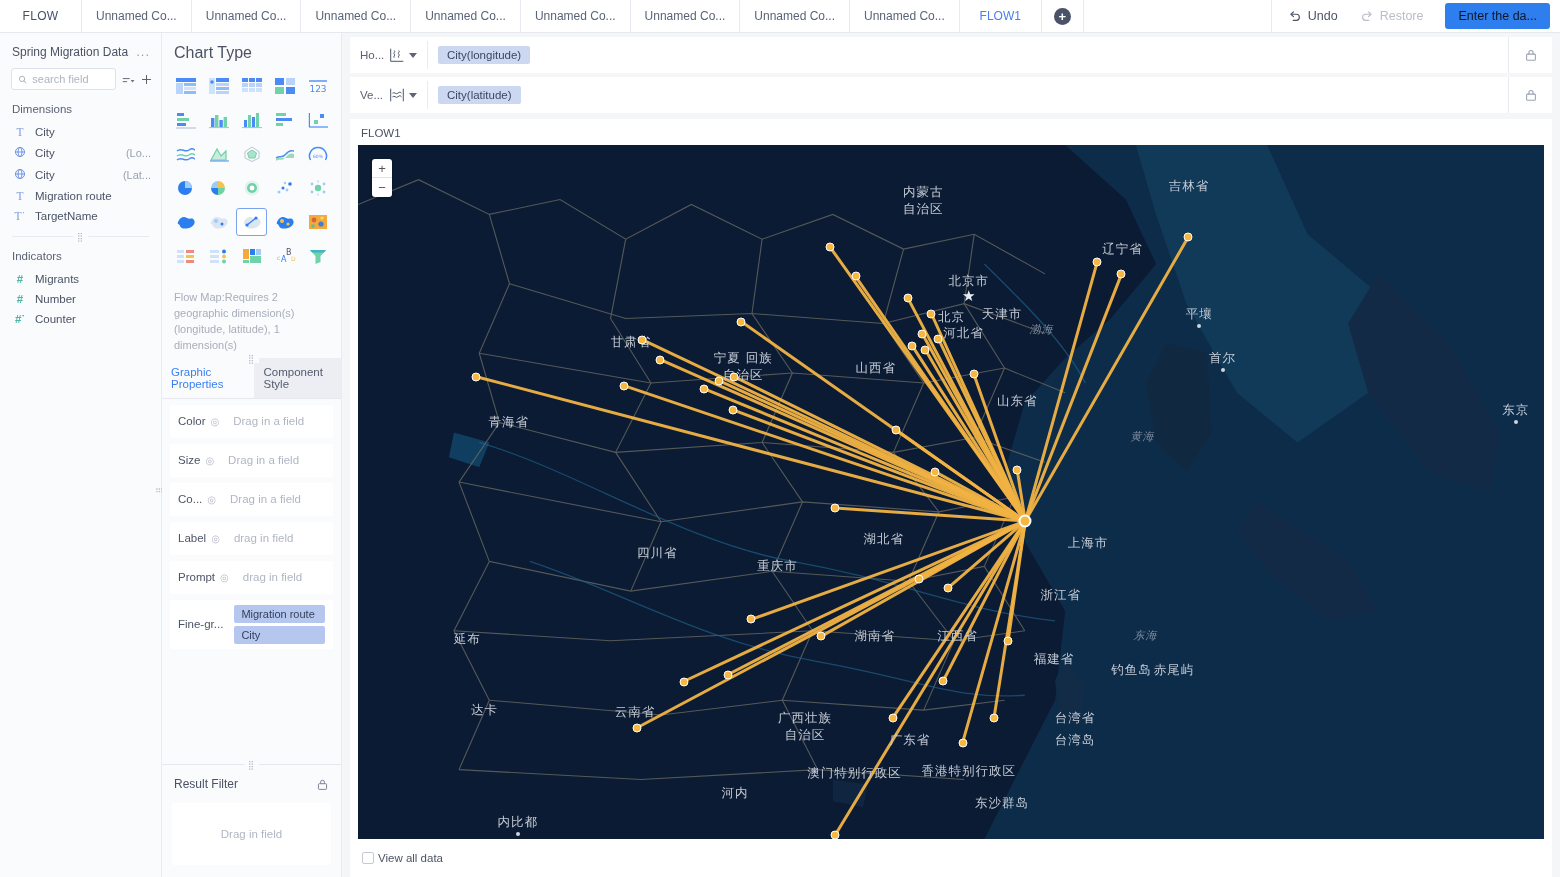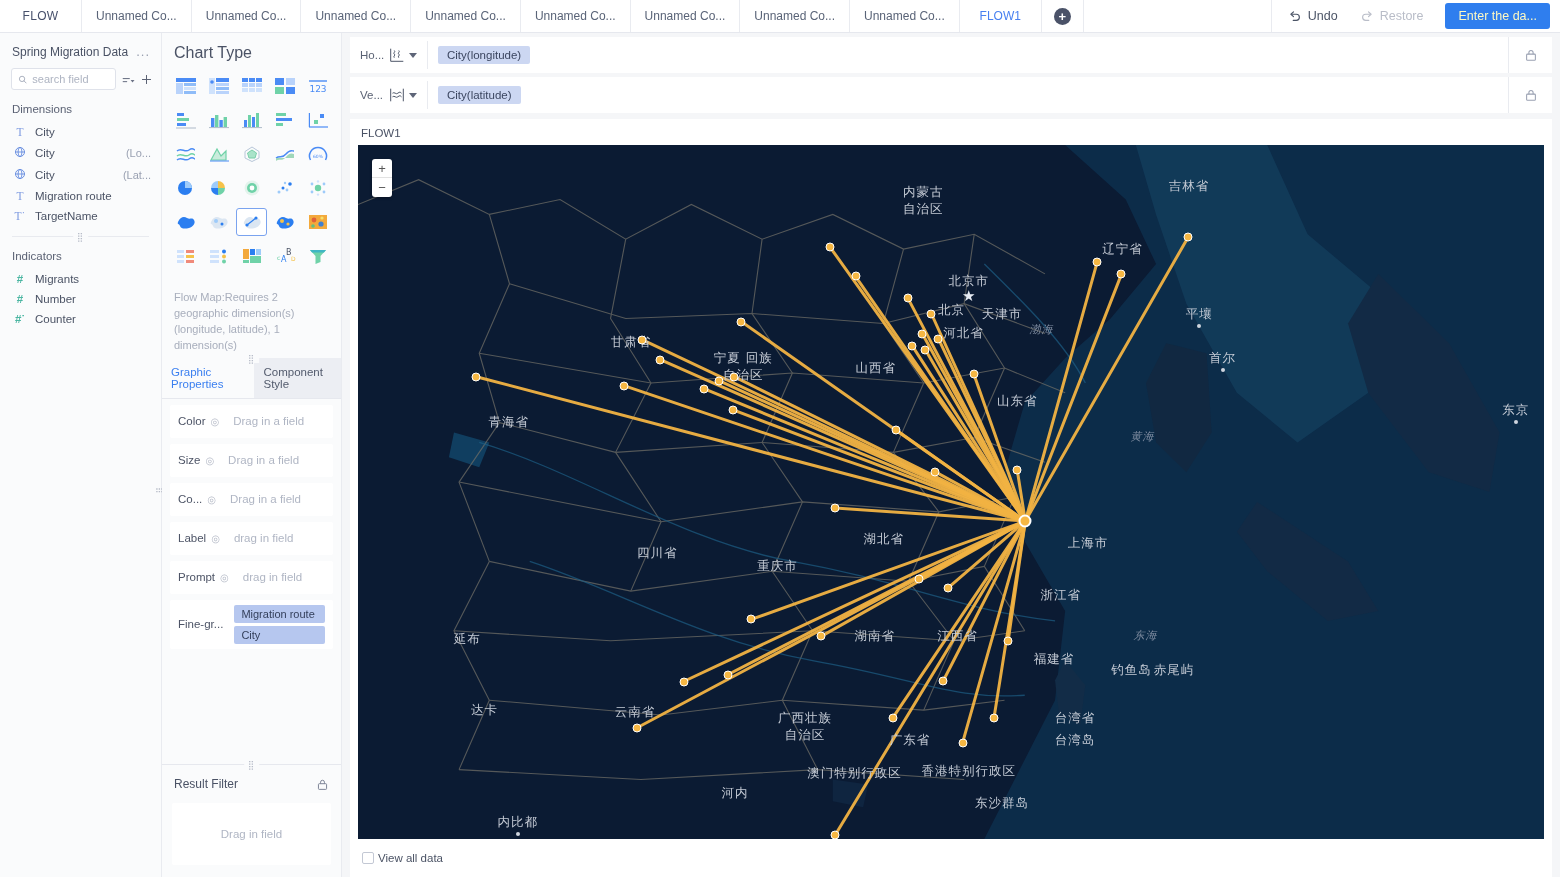--- a/index.html
+++ b/index.html
@@ -30,21 +30,21 @@
     width:17px;height:17px;border-radius:50%;background:#4a5268;
     display:flex;align-items:center;justify-content:center;
     color:#fff;font-size:13px;line-height:1;font-weight:bold;
   }
   .topbar-spacer { flex:1; border-right:1px solid #e9ebf0;}
   .topbar-right { display:flex; align-items:center; gap:22px; padding:0 10px 0 16px; }
   .tb-act { display:flex;align-items:center;gap:6px;font-size:12.5px;color:#4b5466;cursor:pointer;}
   .tb-act.disabled { color:#b9bdc8; cursor:default;}
   .tb-act svg { display:block; }
   .enter-btn {
-    background:#2f7eee;color:#fef9c3;font-size:12.5px;border-radius:3px;
+    background:#2f7eee;color:#0f172a;font-size:12.5px;border-radius:3px;
     padding:6px 13px; cursor:pointer; white-space:nowrap;
   }
 
   
   .body-wrap { display:flex; height: 844px; }
 
   
   .datapanel {
     width:162px; background:#fafbfc; border-right:1px solid #e9ebf0;
     display:flex;flex-direction:column; position:relative;
@@ -753,21 +753,21 @@
         <div class="zoomctl">
           <div>+</div>
           <div>−</div>
         </div>
 
         <div id="overlay" style="position:absolute;inset:0;">
             <div class="maplabel" style="left:565.2px;top:56.2px;">内蒙古<br>自治区</div>
             <div class="maplabel" style="left:831.1px;top:41.1px;">吉林省</div>
             <div class="maplabel" style="left:764.4px;top:104.3px;">辽宁省</div>
             <div class="maplabel" style="left:610.7px;top:136.4px;">北京市</div>
-            <div class="maplabel" style="left:593.5px;top:165px;font-family:Liberation Mono, monospace;">北京</div>
+            <div class="maplabel" style="left:593.5px;top:172px;font-family:Liberation Mono, monospace;">北京</div>
             <div class="maplabel" style="left:644.1px;top:168.5px;">天津市</div>
             <div class="maplabel" style="left:605.6px;top:187.5px;">河北省</div>
             <div class="maplabel" style="left:517.7px;top:222.6px;">山西省</div>
             <div class="maplabel" style="left:659.2px;top:255.7px;">山东省</div>
             <div class="maplabel" style="left:273.0px;top:196.6px;">甘肃省</div>
             <div class="maplabel" style="left:385.2px;top:221.6px;">宁夏 回族<br>自治区</div>
             <div class="maplabel" style="left:150.7px;top:276.8px;">青海省</div>
             <div class="maplabel" style="left:299.3px;top:408.2px;">四川省</div>
             <div class="maplabel" style="left:419.6px;top:421.2px;">重庆市</div>
             <div class="maplabel" style="left:525.8px;top:394.1px;">湖北省</div>

